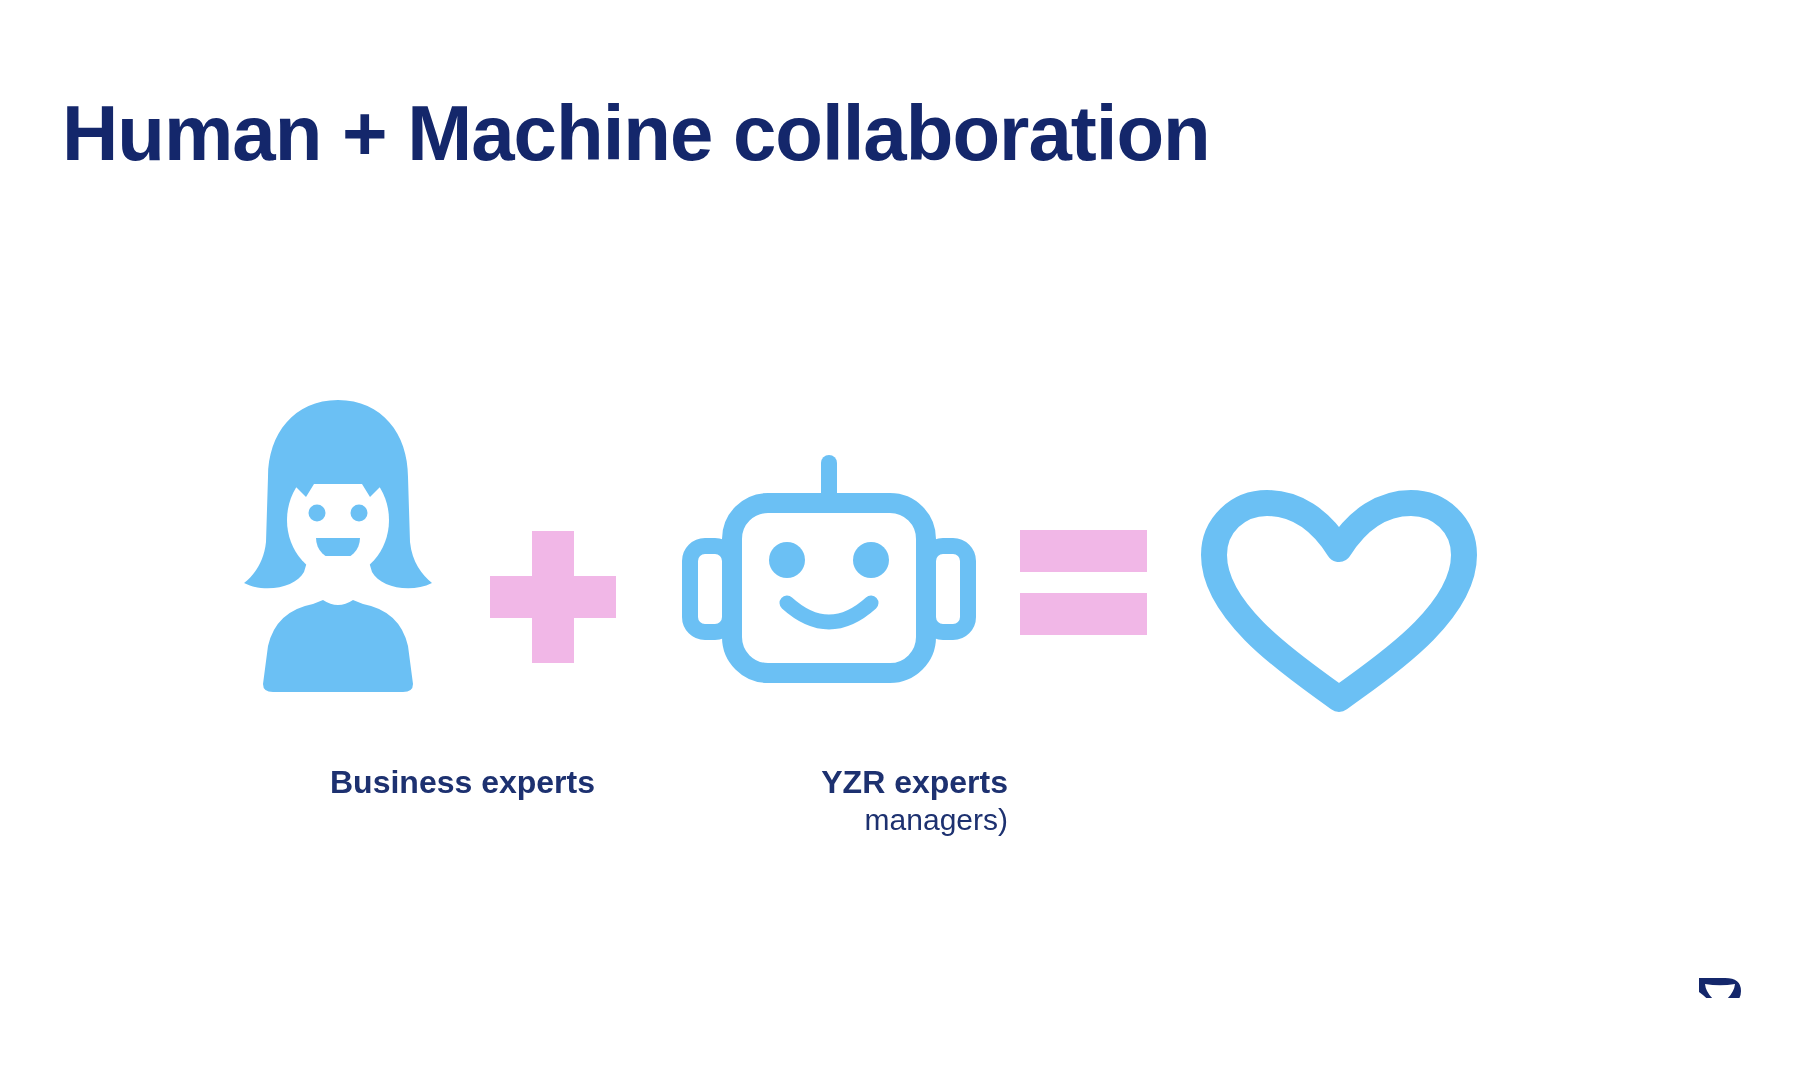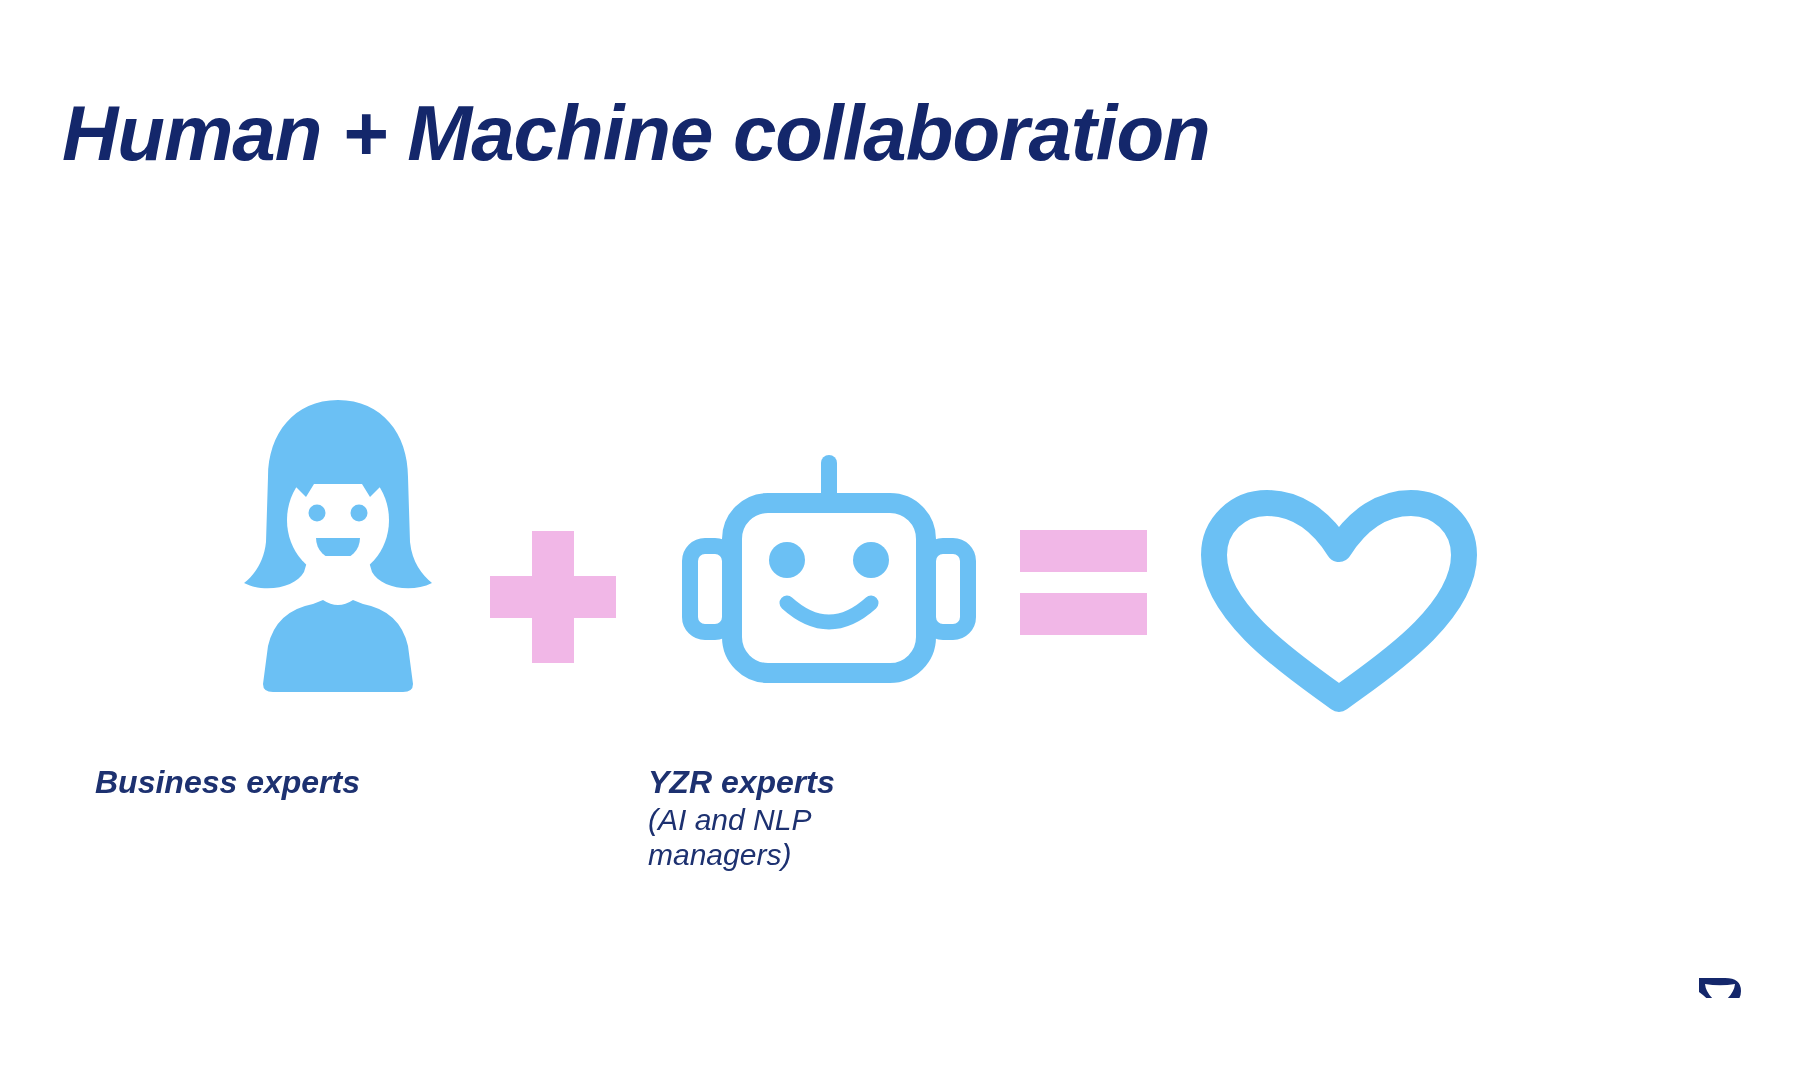--- a/index.html
+++ b/index.html
@@ -4,37 +4,37 @@
 <style>
   :root{
     --navy:#14276B;
     --label-navy:#1D3170;
     --blue:#6BC0F4;
     --pink:#F1B7E7;
   }
   *{box-sizing:border-box;}
   html,body{margin:0;padding:0;background:#fff;}
   body{font-family:"Liberation Sans",sans-serif;}
-  .slide{position:relative;width:1800px;height:998px;background:#ffffff;overflow:hidden;font-style:italic;}
+  .slide{position:relative;width:1800px;height:998px;background:#ffffff;overflow:hidden;}
   .title{
     position:absolute;left:62px;top:36px;
     font-size:78px;font-weight:800;letter-spacing:-1px;
     color:var(--navy);white-space:nowrap;
   }
   .icon{position:absolute;}
   .icon svg{display:block;width:100%;height:100%;}
   .person-icon{left:233px;top:392px;width:210px;height:300px;}
   .plus-icon{left:490px;top:531px;width:126px;height:132px;}
   .robot-icon{left:680px;top:453px;width:298px;height:230px;}
   .equals-icon{left:1020px;top:530px;width:127px;height:105px;}
   .equals-bar{position:absolute;left:0;width:127px;height:42px;background:var(--pink);}
   .equals-bar.top{top:0;}
   .equals-bar.bottom{top:63px;}
   .heart-icon{left:1188px;top:477px;width:302px;height:240px;}
-  .caption{position:absolute;text-align:left;color:var(--label-navy);}
+  .caption{position:absolute;text-align:right;color:var(--label-navy);}
   .caption-human{left:95px;top:762px;width:500px;}
   .caption-machine{left:648px;top:762px;width:360px;}
   .cap-title{font-size:32px;font-weight:700;line-height:40px;}
   .cap-sub{font-size:30px;font-weight:400;line-height:35px;}
   .logo{position:absolute;left:1697px;top:977px;width:46px;height:62px;}
   
   .f-blue{fill:var(--blue);}
   .f-white{fill:#ffffff;}
   .f-pink{fill:var(--pink);}
   .f-navy{fill:var(--navy);}
@@ -95,21 +95,20 @@
            C252,26 276,48 276,78 C276,140 184,197 151,222 Z"></path>
     </svg>
   </div>
 
   <div class="caption caption-human">
     <div class="cap-title">Business experts</div>
   </div>
 
   <div class="caption caption-machine">
     <div class="cap-title">YZR experts</div>
-    <div class="cap-sub">(AI and NLP</div>
     <div class="cap-sub">managers)</div>
   </div>
 
   <div class="icon logo">
     <svg viewBox="0 0 46 62" xmlns="http://www.w3.org/2000/svg" aria-hidden="true">
       <path class="f-navy" d="M2,1 H28 Q44,1 44,14 Q44,24 33,30 L33,32 Q44,38 44,48
                Q44,61 28,61 H2 V47 Q12,40 17,31 Q12,22 2,15 Z"></path>
       <path class="f-white" d="M8,7 Q23,9.5 38,7 Q37,18 23,27.5 Q9,18 8,7 Z"></path>
       <path class="f-white" d="M9,55 Q9,42 23,38 Q37,42 37,55 Z"></path>
     </svg>

